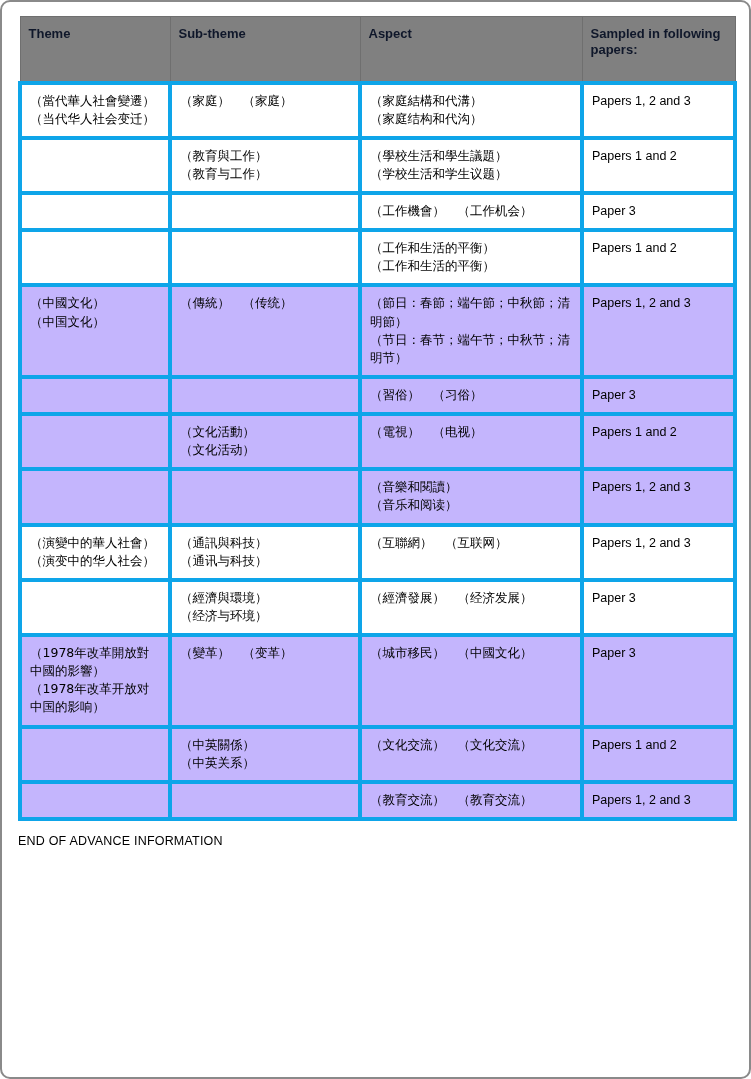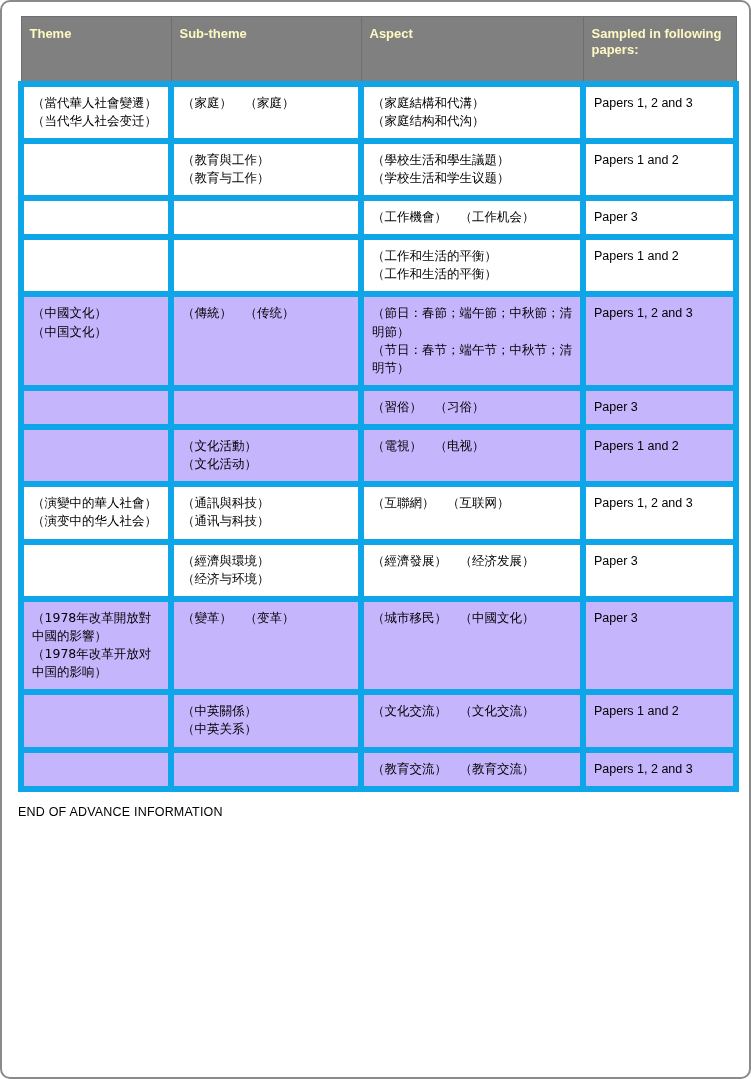--- a/index.html
+++ b/index.html
@@ -28,31 +28,31 @@
     table-layout: fixed;
     font-size: 12.5px;
   }
   table.spec col.c1 { width: 150px; }
   table.spec col.c2 { width: 190px; }
   table.spec col.c3 { width: 222px; }
   table.spec col.c4 { width: 153px; }
 
   table.spec th {
     background: #808080;
-    color: #fef9c3;
+    color: #0f172a;
     font-weight: bold;
     text-align: left;
     vertical-align: top;
     padding: 9px 8px 22px 8px;
     border: 1px solid #6f6f6f;
     font-size: 13px;
     line-height: 1.25;
   }
   table.spec td {
-    border: 6px solid #0ea5e9;
+    border: 4px solid #0ea5e9;
     vertical-align: top;
     padding: 7px 8px 8px 8px;
     line-height: 1.45;
     font-size: 12.5px;
     background: #ffffff;
   }
   table.spec tr.shaded td {
     background: #c4b5fd;
   }
   .cn {
@@ -171,20 +171,31 @@
             <span class="line cn">（文化活動）</span>
             <span class="line cn">（文化活动）</span>
           </td>
           <td>
             <span class="line cn">（電視）　（电视）</span>
           </td>
           <td>
             <span class="line">Papers 1 and 2</span>
           </td>
         </tr>
+        <tr class="shaded">
+          <td></td>
+          <td></td>
+          <td>
+            <span class="line cn">（音樂和閱讀）</span>
+            <span class="line cn">（音乐和阅读）</span>
+          </td>
+          <td>
+            <span class="line">Papers 1, 2 and 3</span>
+          </td>
+        </tr>
         <tr>
           <td>
             <span class="line cn">（演變中的華人社會）</span>
             <span class="line cn">（演变中的华人社会）</span>
           </td>
           <td>
             <span class="line cn">（通訊與科技）</span>
             <span class="line cn">（通讯与科技）</span>
           </td>
           <td>

